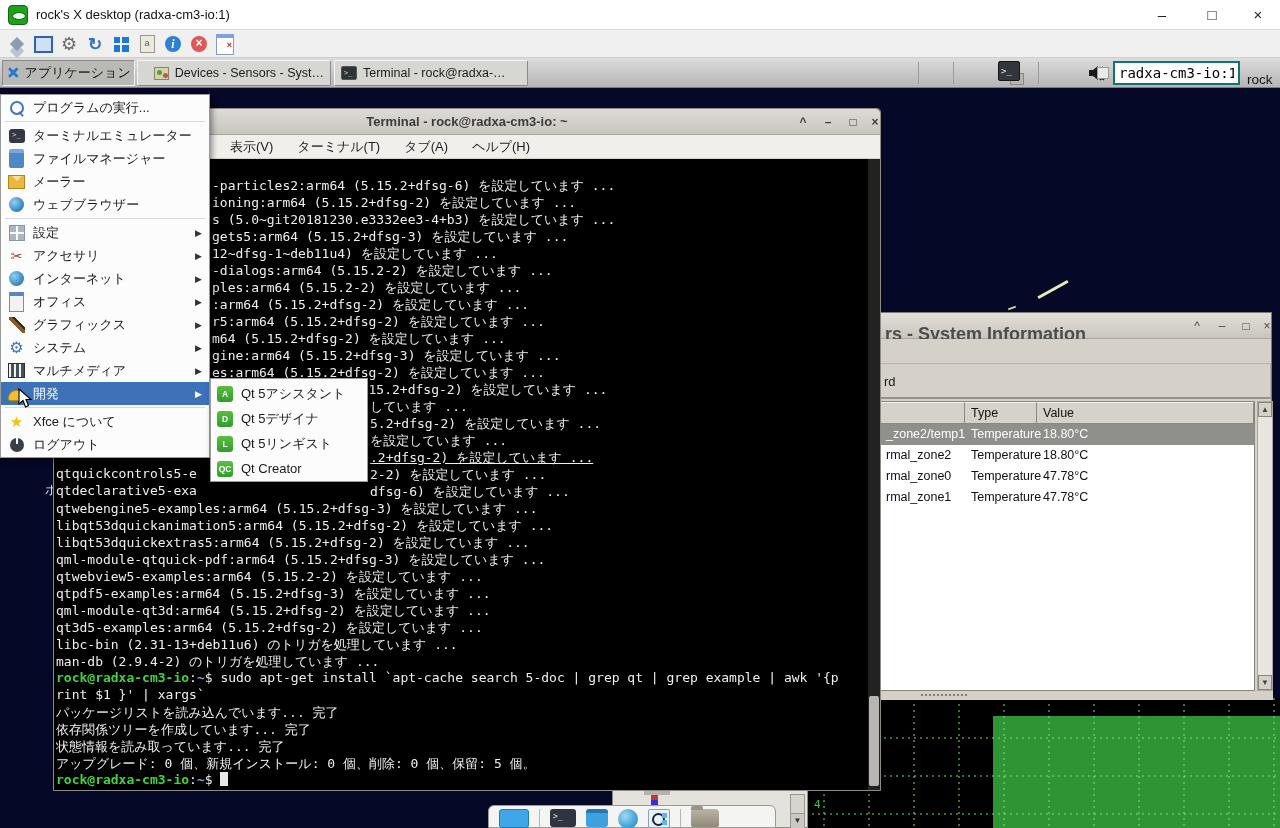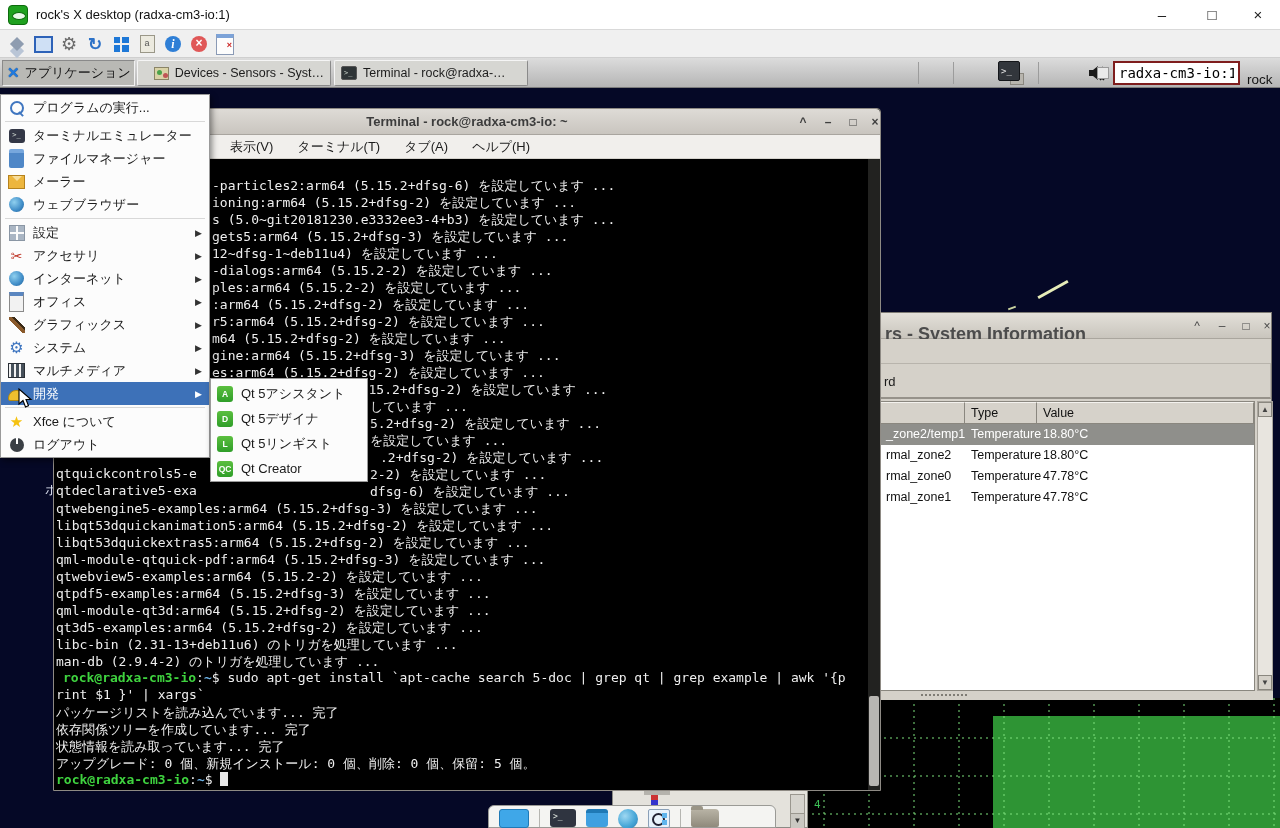--- a/index.html
+++ b/index.html
@@ -23,21 +23,21 @@
   .tb-refresh::before { content:"↻"; font-size:17px; font-weight:bold; color:#2d72c8; }
   .tb-cad::before { content:""; width:15px; height:15px; background:
       linear-gradient(#f0f0f0,#f0f0f0) 50% 50%/2px 100% no-repeat,
       linear-gradient(#f0f0f0,#f0f0f0) 50% 50%/100% 2px no-repeat,
       #1e78d7; }
   .tb-clipboard::before { content:"a"; width:13px; height:16px; background:#eceadf; border:1px solid #9a9788; font-size:9px; color:#555; text-align:center; line-height:14px; }
   .tb-info::before { content:"i"; width:16px; height:16px; background:#2f7fd6; border-radius:50%; color:#fff; font-family:"Liberation Serif",serif; font-style:italic; font-weight:bold; font-size:12px; text-align:center; line-height:16px; }
   .tb-disconnect::before { content:"×"; width:16px; height:16px; background:#e05757; border-radius:50%; color:#fff; font-weight:bold; font-size:12px; text-align:center; line-height:15px; }
   .tb-screenshot::before { content:"×"; width:15px; height:16px; background:#fdfdfd; border:1px solid #8a9ab5; border-top:4px solid #7da3d8; color:#cc2222; font-size:9px; font-weight:bold; text-align:right; line-height:14px; padding-right:1px; }
   #host-square { position:absolute; left:1097px; top:37px; width:12px; height:12px; background:#e9e9e9; border:1px solid #9a9a9a; }
-  #host-input { position:absolute; left:1113px; top:31px; width:127px; height:24px; border:2px solid #7f1d1d; background:#fff; font-family:"DejaVu Sans Mono",monospace; font-size:14px; padding:0 4px; color:#000; }
+  #host-input { position:absolute; left:1113px; top:31px; width:127px; height:24px; border:2px solid #0f766e; background:#fff; font-family:"DejaVu Sans Mono",monospace; font-size:14px; padding:0 4px; color:#000; }
 
   
   #desktop { position:absolute; left:0; top:58px; width:1280px; height:770px; background:#050826; overflow:hidden; }
 
   
   #taskbar { position:absolute; left:0; top:0; width:1280px; height:30px; background:linear-gradient(#dcdcdc,#b5b5b5); border-bottom:1px solid #7c7c7c; z-index:20; }
   .tb-sep { position:absolute; top:4px; width:1px; height:22px; background:#9c9c9c; }
   #app-menu-btn { position:absolute; left:2px; top:2px; width:133px; height:26px; background:#b9b9b5; border:1px solid #8a8a8a; border-bottom-color:#f2f2f2; border-right-color:#f2f2f2; display:flex; align-items:center; gap:5px; padding:0 4px; }
   #app-menu-btn .xfce-logo { color:#1f7ae0; font-weight:bold; font-size:15px; text-shadow:0 0 1px #0a3a70; }
   #app-menu-btn .lbl { font-size:13px; color:#111; white-space:nowrap; overflow:hidden; }
@@ -298,34 +298,34 @@
           <div class="tl"><span class="chunk" style="left: 157px;"><span>ples:arm64 (5.15.2-2) を設定しています ...</span></span></div>
           <div class="tl"><span class="chunk" style="left: 157px;"><span>:arm64 (5.15.2+dfsg-2) を設定しています ...</span></span></div>
           <div class="tl"><span class="chunk" style="left: 157px;"><span>r5:arm64 (5.15.2+dfsg-2) を設定しています ...</span></span></div>
           <div class="tl"><span class="chunk" style="left: 157px;"><span>m64 (5.15.2+dfsg-2) を設定しています ...</span></span></div>
           <div class="tl"><span class="chunk" style="left: 157px;"><span>gine:arm64 (5.15.2+dfsg-3) を設定しています ...</span></span></div>
           <div class="tl"><span class="chunk" style="left: 157px;"><span>es:arm64 (5.15.2+dfsg-2) を設定しています ...</span></span></div>
           <div class="tl"><span class="chunk" style="left: 157px;"><span>-controls2:arm64 (5.15.2+dfsg-2) を設定しています ...</span></span></div>
           <div class="tl"><span class="chunk" style="left: 315px;"><span>しています ...</span></span></div>
           <div class="tl"><span class="chunk" style="left: 315px;"><span>5.2+dfsg-2) を設定しています ...</span></span></div>
           <div class="tl"><span class="chunk" style="left: 315px;"><span>を設定しています ...</span></span></div>
-          <div class="tl"><span class="chunk" style="left: 325px;"><span>.2+dfsg-2) を設定しています ...</span></span></div>
+          <div class="tl"><span class="chunk" style="left: 315px; text-decoration: underline;"><span>.2+dfsg-2) を設定しています ...</span></span></div>
           <div class="tl"><span class="chunk" style="left: 1px;"><span>qtquickcontrols5-e</span></span><span class="chunk" style="left: 315px;"><span>2-2) を設定しています ...</span></span></div>
           <div class="tl"><span class="chunk" style="left: 1px;"><span>qtdeclarative5-exa</span></span><span class="chunk" style="left: 315px;"><span>dfsg-6) を設定しています ...</span></span></div>
           <div class="tl"><span class="chunk" style="left: 1px;"><span>qtwebengine5-examples:arm64 (5.15.2+dfsg-3) を設定しています ...</span></span></div>
           <div class="tl"><span class="chunk" style="left: 1px;"><span>libqt53dquickanimation5:arm64 (5.15.2+dfsg-2) を設定しています ...</span></span></div>
           <div class="tl"><span class="chunk" style="left: 1px;"><span>libqt53dquickextras5:arm64 (5.15.2+dfsg-2) を設定しています ...</span></span></div>
           <div class="tl"><span class="chunk" style="left: 1px;"><span>qml-module-qtquick-pdf:arm64 (5.15.2+dfsg-3) を設定しています ...</span></span></div>
           <div class="tl"><span class="chunk" style="left: 1px;"><span>qtwebview5-examples:arm64 (5.15.2-2) を設定しています ...</span></span></div>
           <div class="tl"><span class="chunk" style="left: 1px;"><span>qtpdf5-examples:arm64 (5.15.2+dfsg-3) を設定しています ...</span></span></div>
           <div class="tl"><span class="chunk" style="left: 1px;"><span>qml-module-qt3d:arm64 (5.15.2+dfsg-2) を設定しています ...</span></span></div>
           <div class="tl"><span class="chunk" style="left: 1px;"><span>qt3d5-examples:arm64 (5.15.2+dfsg-2) を設定しています ...</span></span></div>
           <div class="tl"><span class="chunk" style="left: 1px;"><span>libc-bin (2.31-13+deb11u6) のトリガを処理しています ...</span></span></div>
           <div class="tl"><span class="chunk" style="left: 1px;"><span>man-db (2.9.4-2) のトリガを処理しています ...</span></span></div>
-          <div class="tl"><span class="chunk" style="left: 1px; margin-left: 7px;"><span class="c-green">rock@radxa-cm3-io</span><span>:</span><span class="c-blue">~</span><span>$ </span><span>sudo apt-get install `apt-cache search 5-doc | grep qt | grep example | awk '{p</span></span></div>
+          <div class="tl"><span class="chunk" style="left: 1px;"><span class="c-green">rock@radxa-cm3-io</span><span>:</span><span class="c-blue">~</span><span>$ </span><span>sudo apt-get install `apt-cache search 5-doc | grep qt | grep example | awk '{p</span></span></div>
           <div class="tl"><span class="chunk" style="left: 1px;"><span>rint $1 }' | xargs`</span></span></div>
           <div class="tl"><span class="chunk" style="left: 1px;"><span>パッケージリストを読み込んでいます... 完了</span></span></div>
           <div class="tl"><span class="chunk" style="left: 1px;"><span>依存関係ツリーを作成しています... 完了</span></span></div>
           <div class="tl"><span class="chunk" style="left: 1px;"><span>状態情報を読み取っています... 完了</span></span></div>
           <div class="tl"><span class="chunk" style="left: 1px;"><span>アップグレード: 0 個、新規インストール: 0 個、削除: 0 個、保留: 5 個。</span></span></div>
           <div class="tl"><span class="chunk" style="left: 1px;"><span class="c-green">rock@radxa-cm3-io</span><span>:</span><span class="c-blue">~</span><span>$ </span><span class="cur"></span></span></div>
         </div>
       <div id="term-scroll">
         <div id="term-thumb"></div>
       </div>

